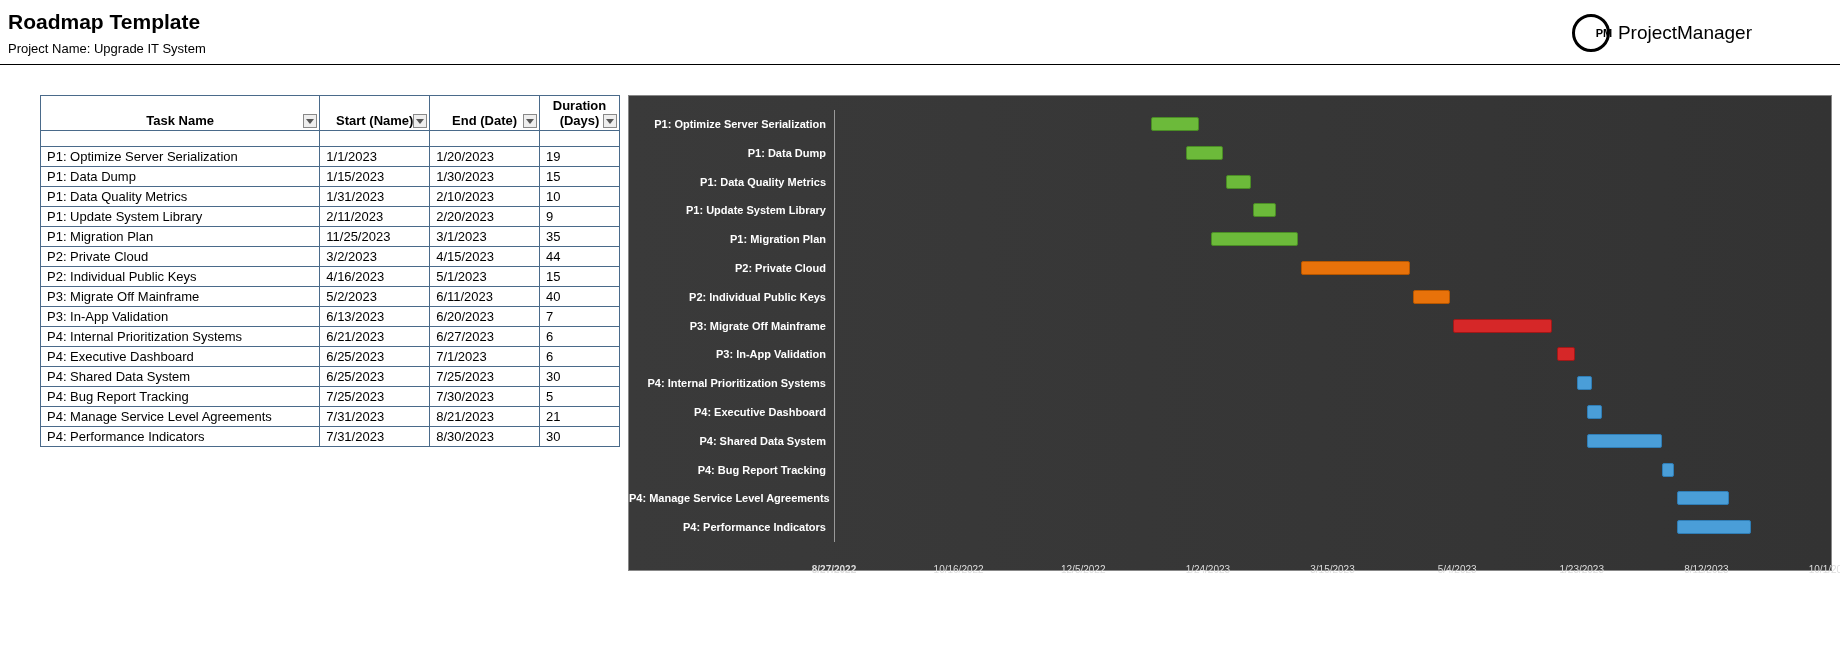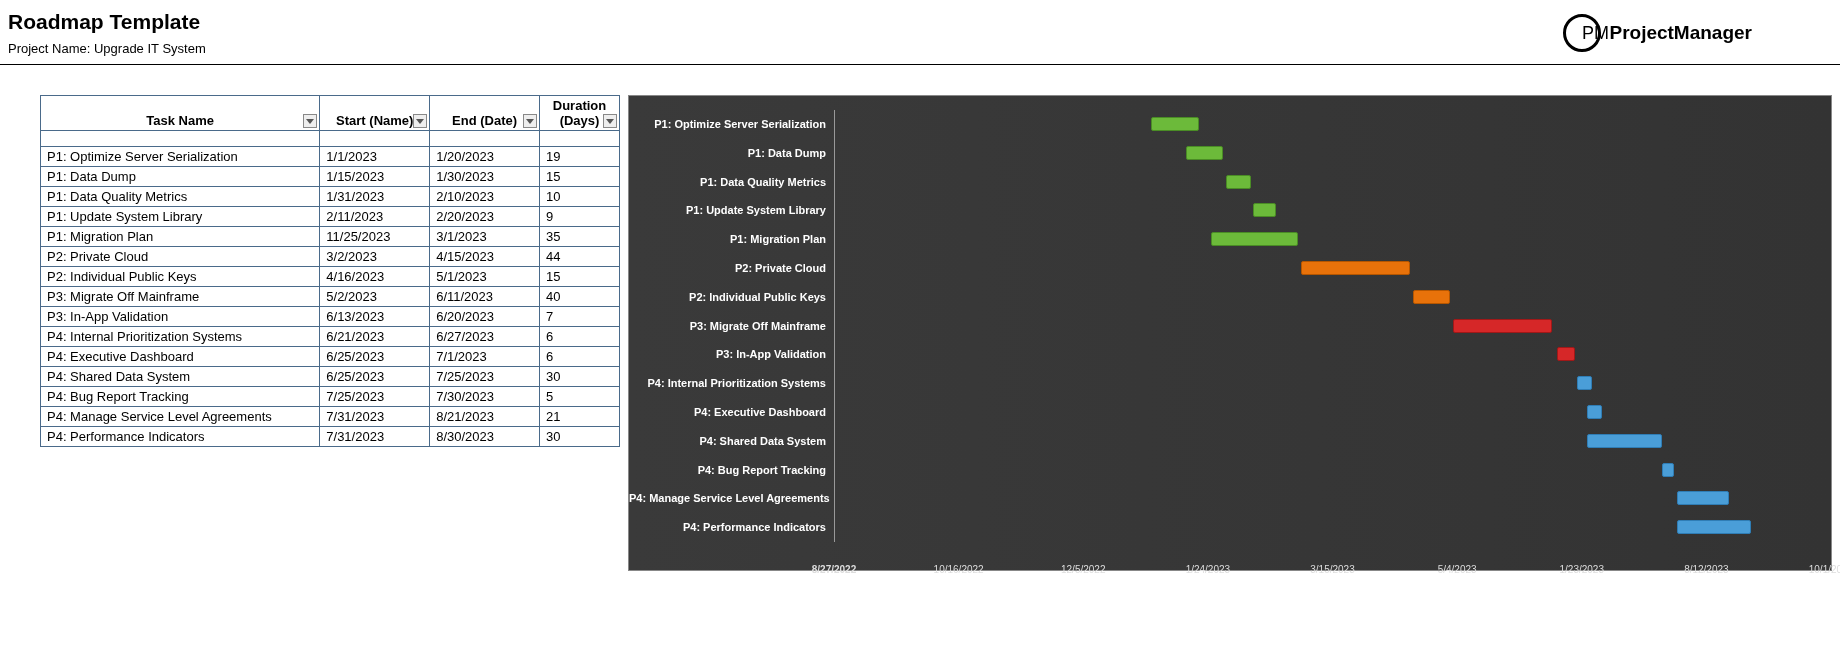--- a/index.html
+++ b/index.html
@@ -32,26 +32,26 @@
       margin-right: 80px;
     }
     .pm-icon {
       width: 38px;
       height: 38px;
       border: 3px solid #000;
       border-radius: 50%;
       display: flex;
       align-items: center;
       justify-content: center;
+      font-weight: bold;
+      font-size: 11px;
+      padding-left: 26px;
+    }
+    .logo-text {
       font-weight: normal;
-      font-size: 18px;
-      padding-left: 26px;
-    }
-    .logo-text {
-      font-weight: bold;
       font-size: 19px;
     }
 
     .content {
       display: flex;
       gap: 8px;
       padding: 30px 8px 20px 40px;
     }
 
     

